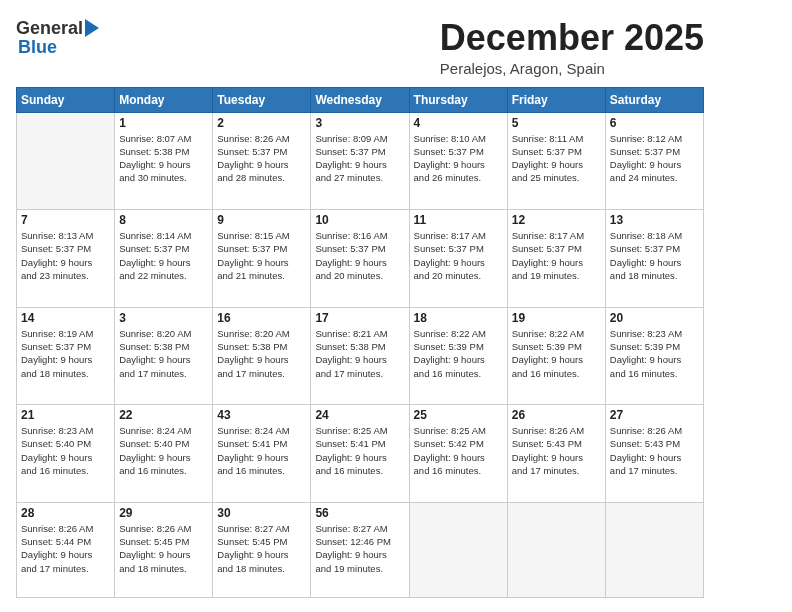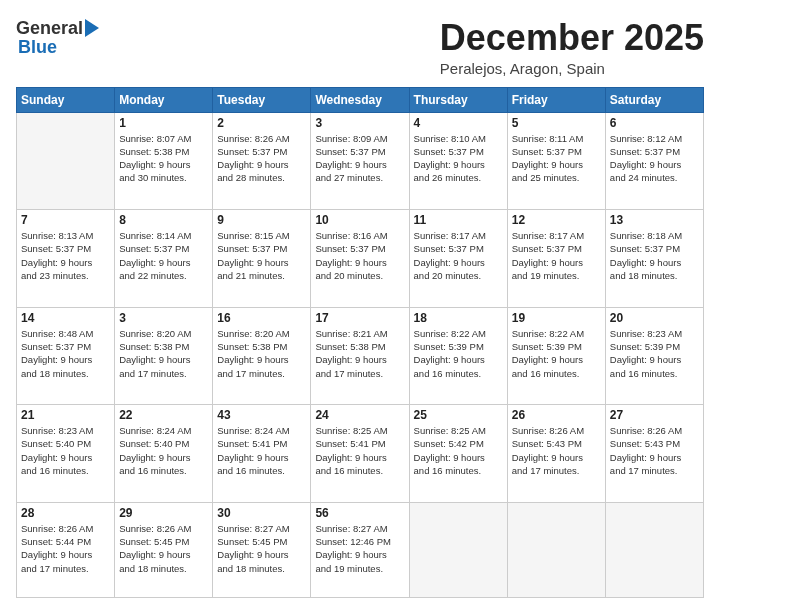--- a/index.html
+++ b/index.html
@@ -223,21 +223,21 @@
           <td>
         <div class="day-num">13</div>
         <div class="day-info">Sunrise: 8:18 AM</div>
         <div class="day-info">Sunset: 5:37 PM</div>
         <div class="day-info">Daylight: 9 hours and 18 minutes.</div>
       </td>
         </tr>
         <tr class="week-row">
           <td>
         <div class="day-num">14</div>
-        <div class="day-info">Sunrise: 8:48 AM</div>
+        <div class="day-info">Sunrise: 8:19 AM</div>
         <div class="day-info">Sunset: 5:37 PM</div>
         <div class="day-info">Daylight: 9 hours and 18 minutes.</div>
       </td>
           <td>
         <div class="day-num">3</div>
         <div class="day-info">Sunrise: 8:20 AM</div>
         <div class="day-info">Sunset: 5:38 PM</div>
         <div class="day-info">Daylight: 9 hours and 17 minutes.</div>
       </td>
           <td>

